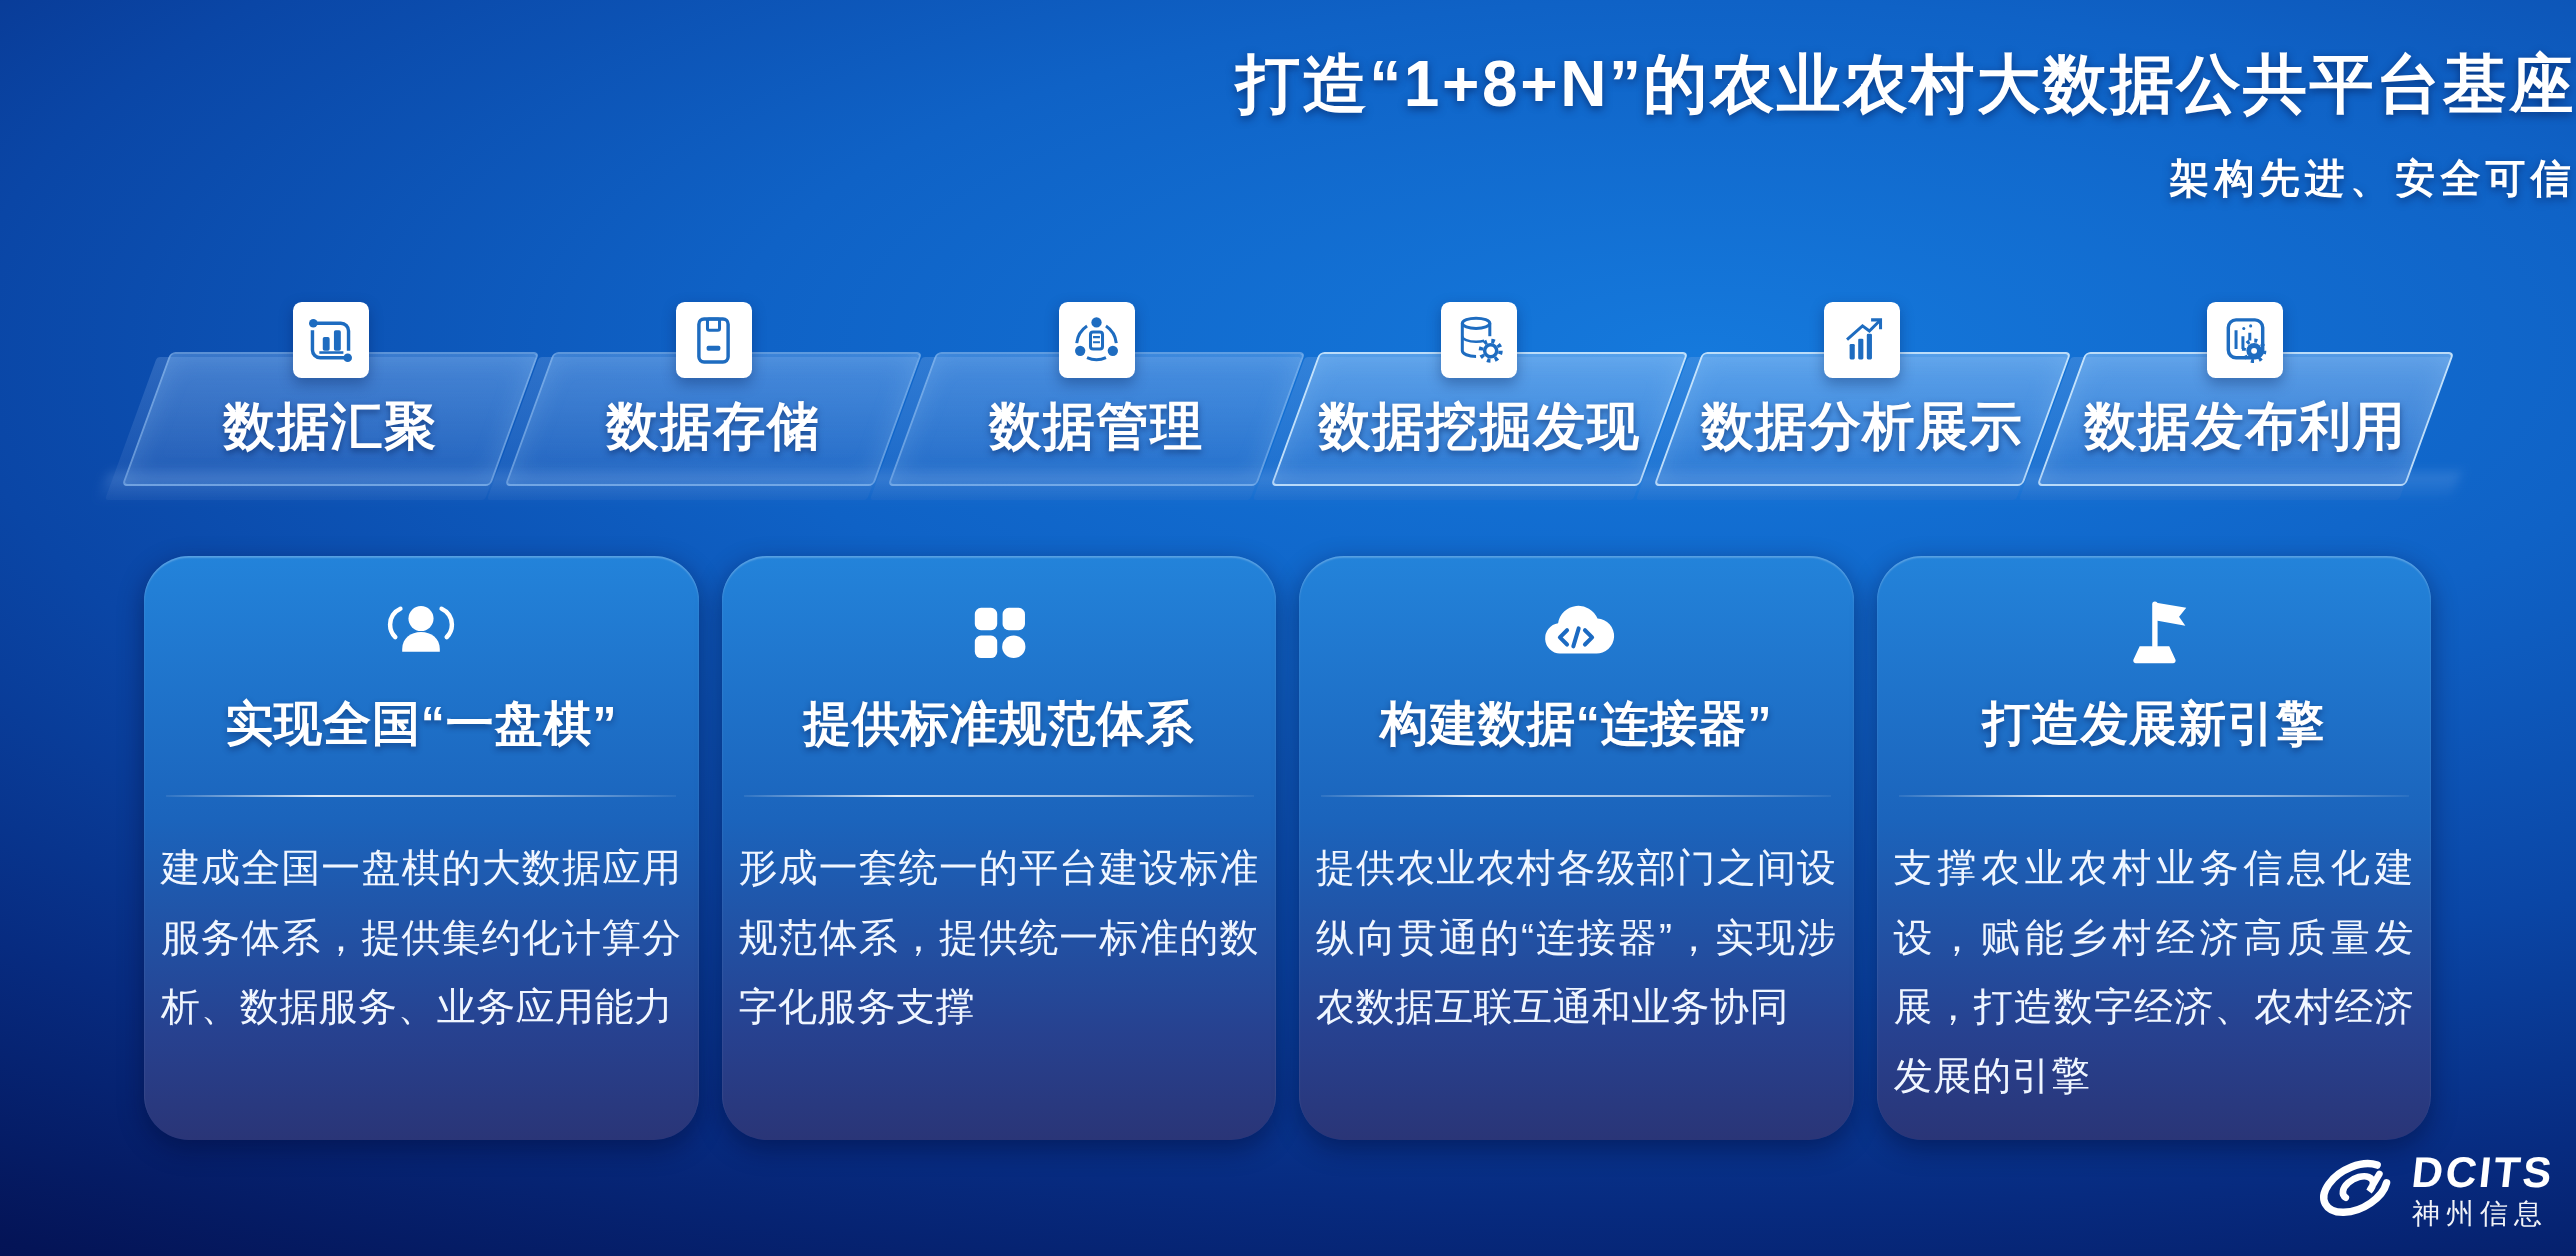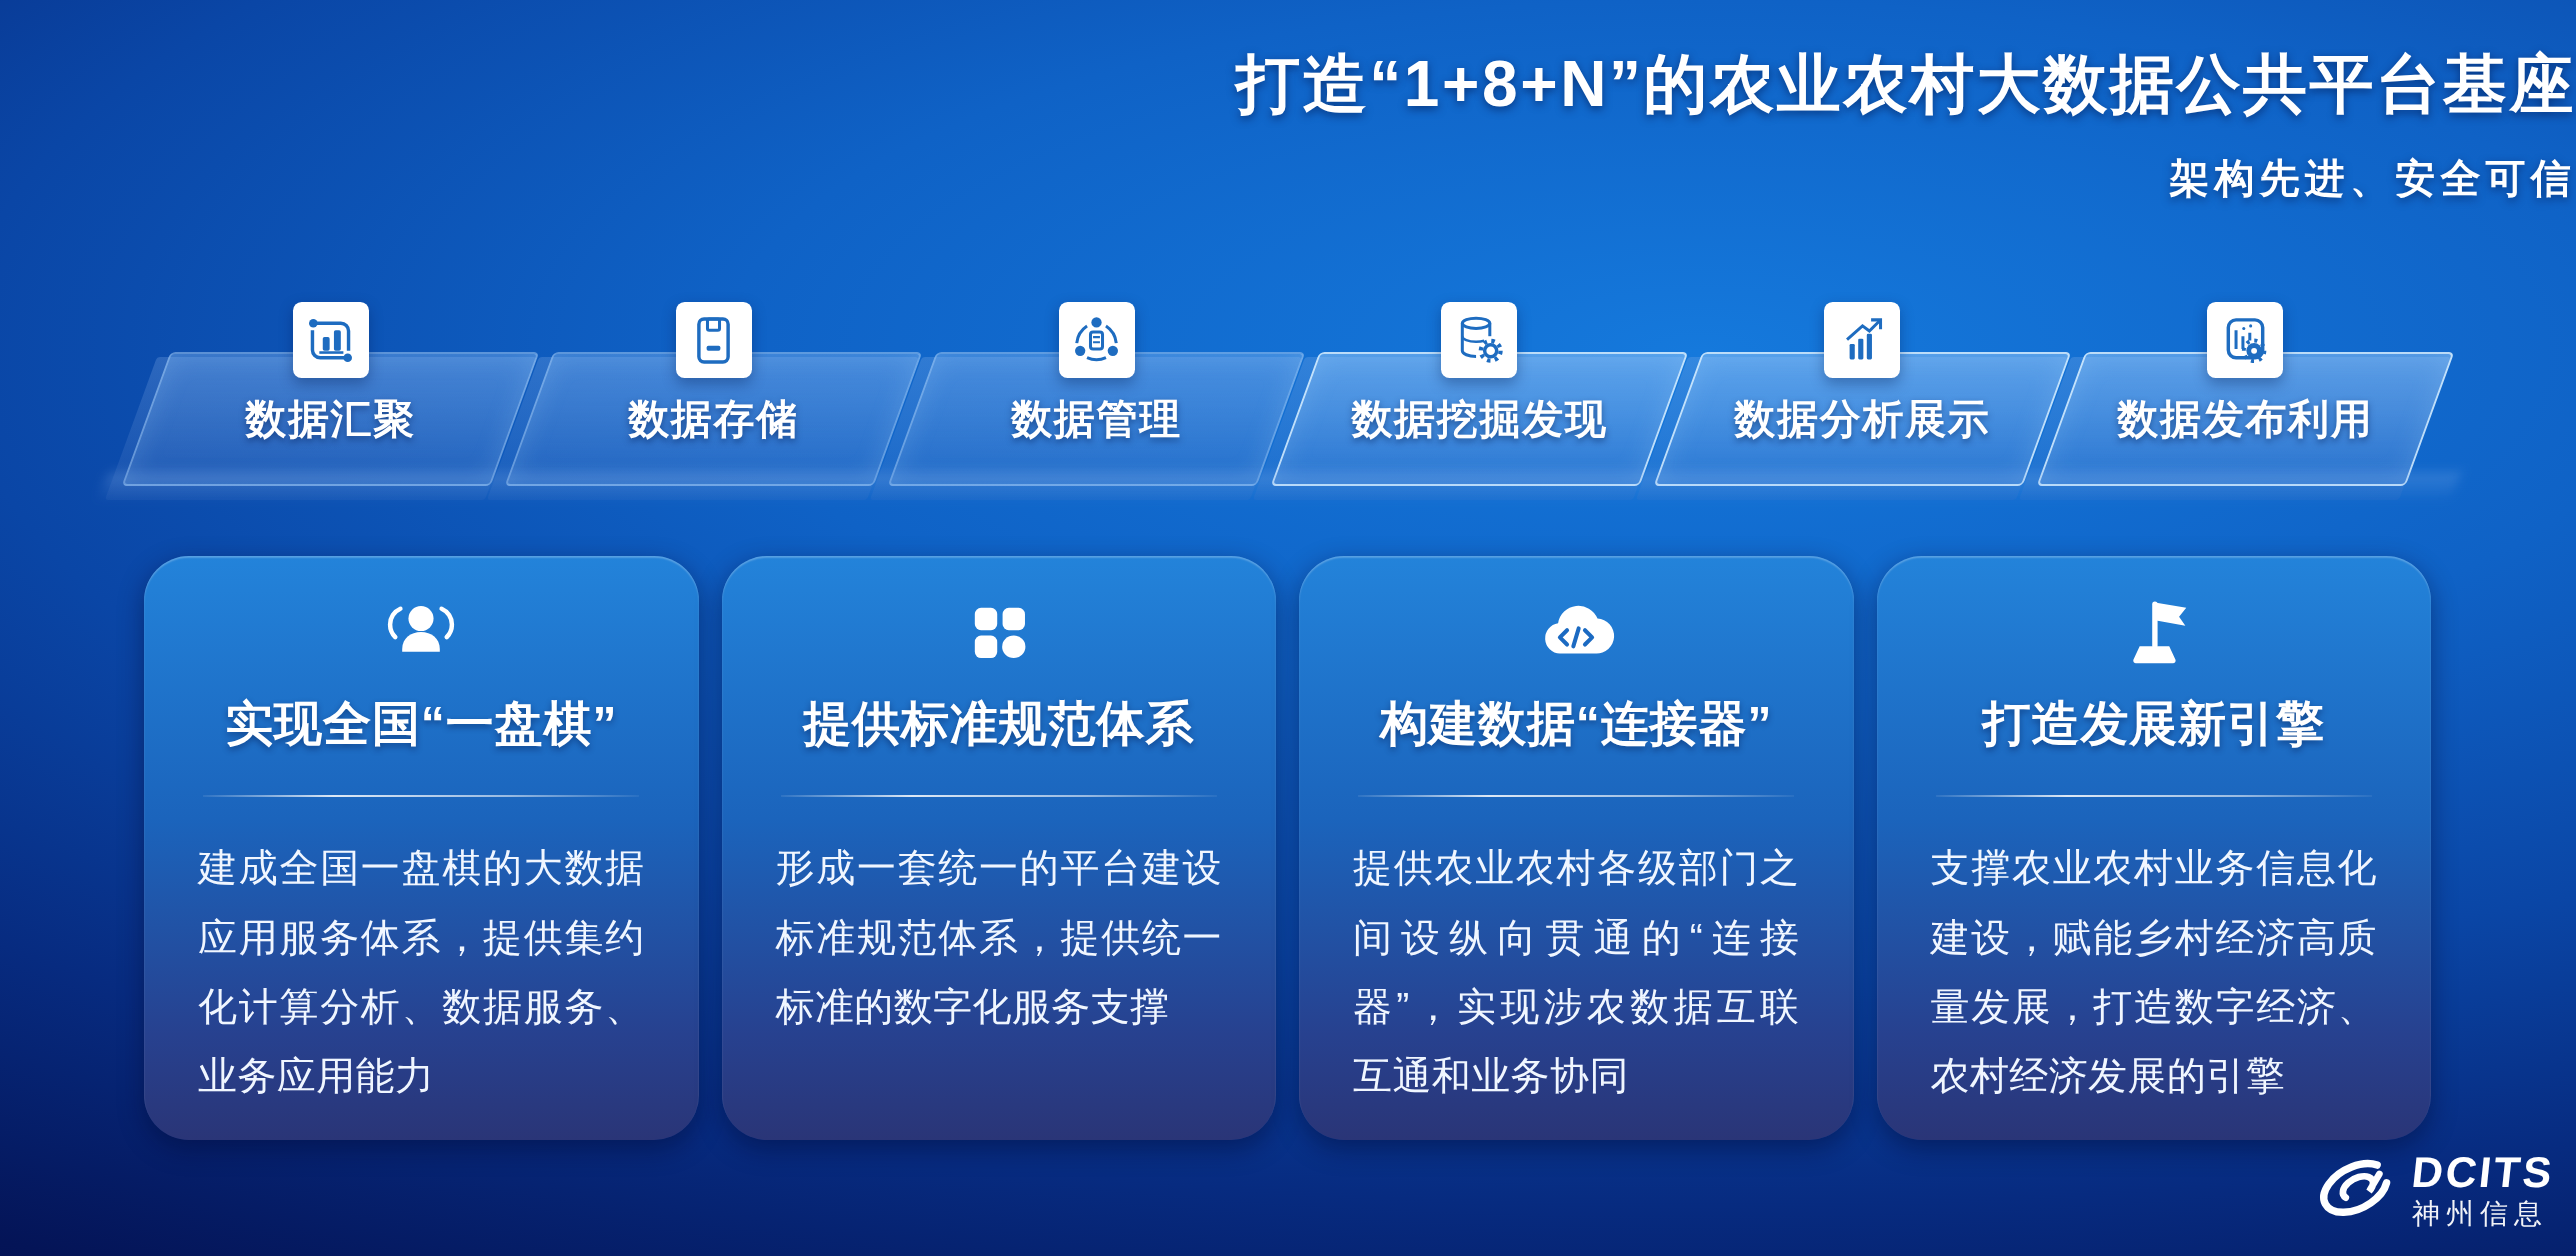--- a/index.html
+++ b/index.html
@@ -54,31 +54,31 @@
   }
   .tile-icon {
     position:relative; z-index:2; width:76px; height:76px; margin:0 auto;
     background:#fff; border-radius:8.6px;
     display:flex; align-items:center; justify-content:center;
     box-shadow:0 5.2px 13.7px rgba(0,25,80,.35);
   }
   .tile-icon svg { width:55px; height:55px; }
   .tile-label {
     position:relative; z-index:2; margin-top:13.7px; text-align:center;
-    font-size:41px; font-weight:bold; letter-spacing:1.7px;
+    font-size:52px; font-weight:bold; letter-spacing:1.7px;
     text-shadow:0 2.6px 6.9px rgba(0,25,80,.5); white-space:nowrap;
   }
 
   
   .cards-row {
     position:absolute; left:144px; top:556px; width:2287px; height:584px;
     display:flex; gap:23px;
   }
   .card {
-    flex:1; height:100%; border-radius:45px; padding:0 54px;
+    flex:1; height:100%; border-radius:45px; padding:0 17px;
     background:linear-gradient(180deg, #2383da 0%, #1b64bc 45%, #27418f 82%, #2a3577 100%);
     box-shadow:inset 0 1.7px 1.7px rgba(255,255,255,.25), 0 8.6px 26px rgba(2,8,50,.45);
     overflow:hidden;
   }
   .card-icon { margin-top:31px; height:89px; display:flex; align-items:center; justify-content:center; }
   .card-icon svg { height:86px; }
   .card-title {
     margin-top:15.5px; text-align:center; font-size:48px; font-weight:bold;
     letter-spacing:0.9px; text-shadow:0 2.6px 6.9px rgba(0,20,70,.45); white-space:nowrap;
   }

